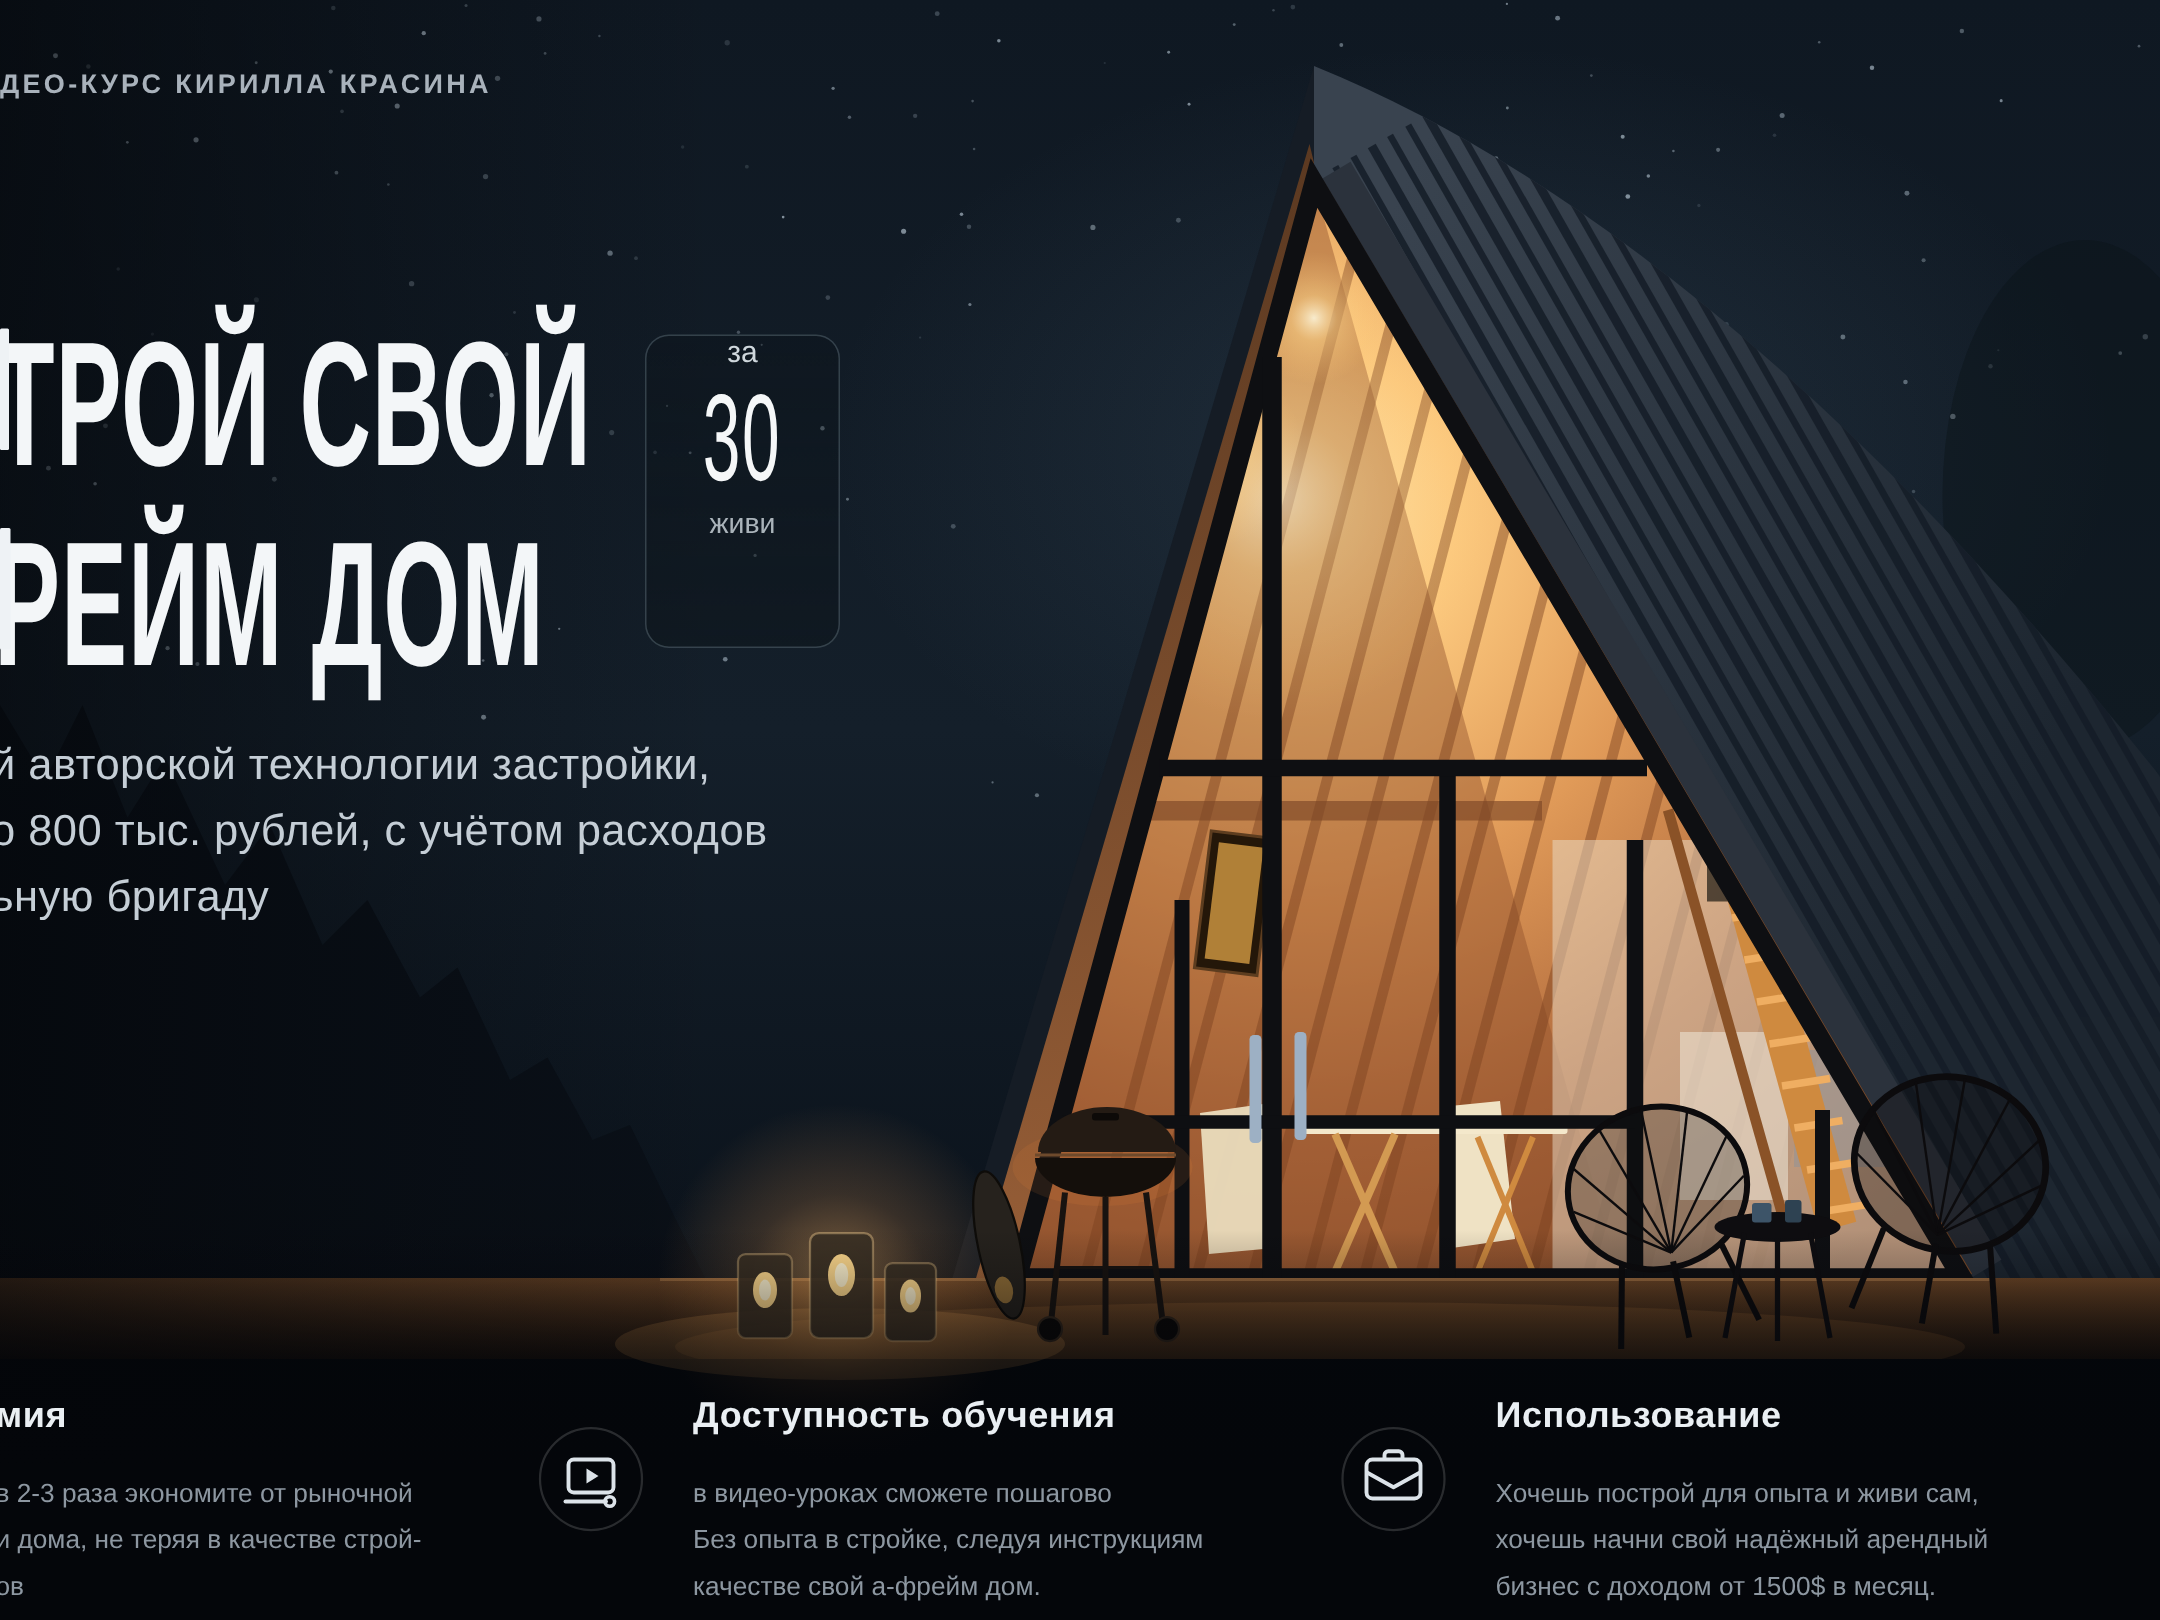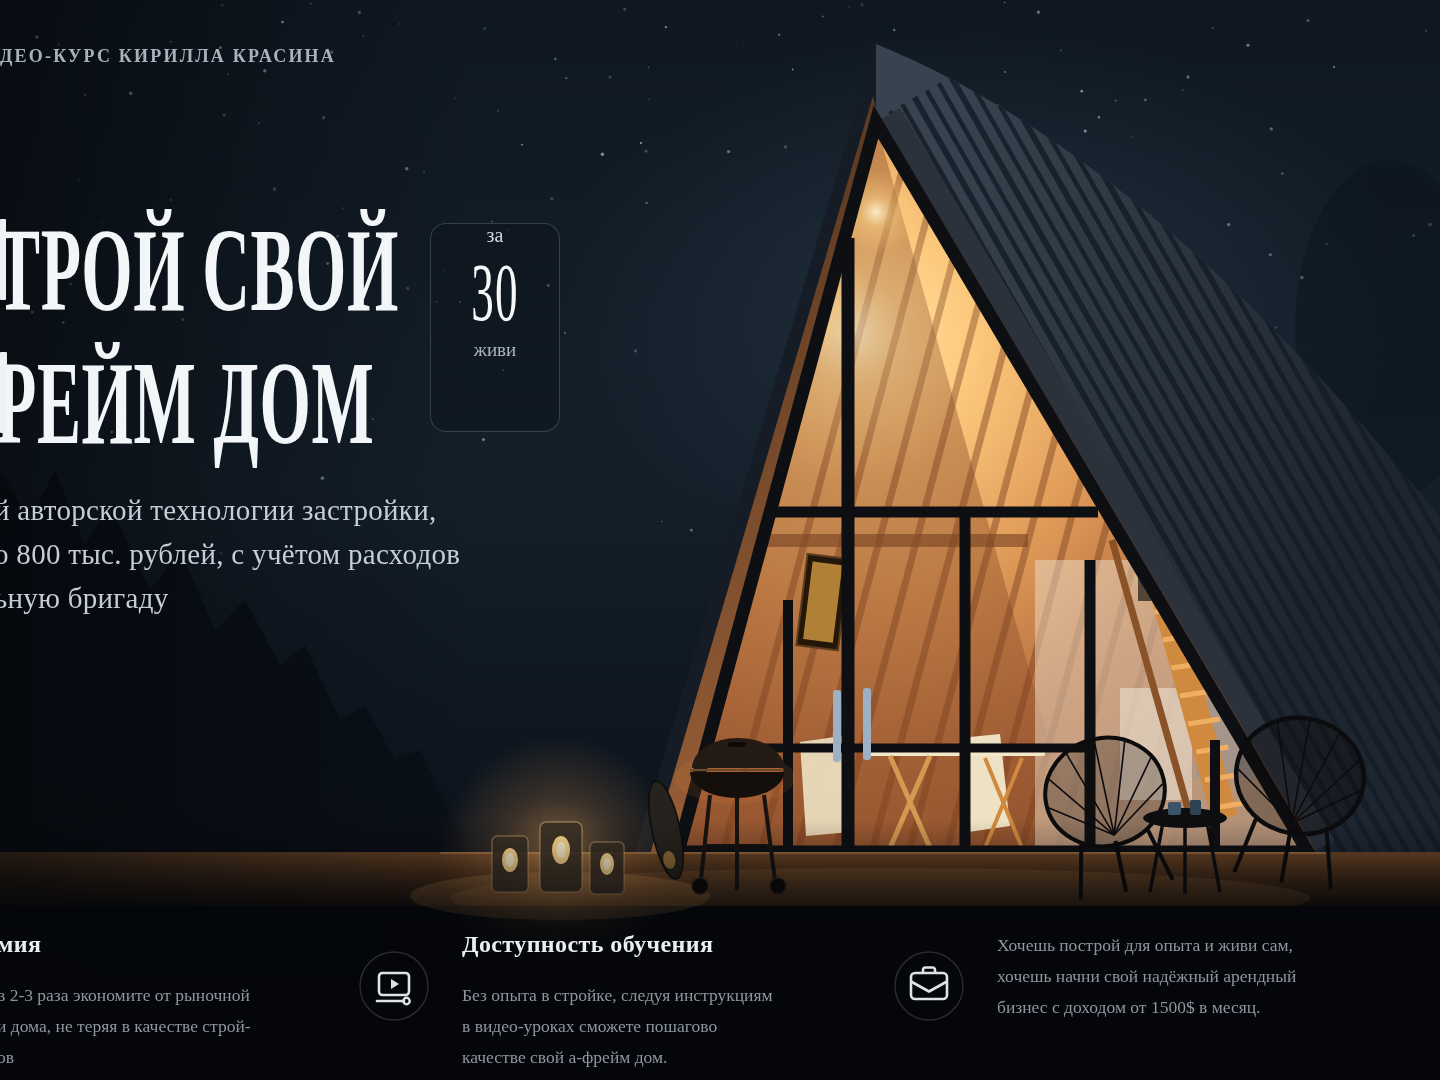--- a/index.html
+++ b/index.html
@@ -1,17 +1,17 @@
 <!DOCTYPE html>
 <html><head>
 <meta charset="utf-8">
 <style>
   html,body{margin:0;padding:0;background:#04070b}
   .stage{position:relative;width:1440px;height:1080px;overflow:hidden;
-         font-family:Liberation Serif, serif;background:#0b141d}
+         font-family:Liberation Sans, sans-serif;background:#0b141d}
   svg.scene{position:absolute;left:0;top:0;display:block}
 
   .top-label{position:absolute;left:0;top:46px;font-size:18px;font-weight:600;
              letter-spacing:2.2px;color:#a9b2bb;white-space:nowrap}
 
   .title{position:absolute;left:-4px;top:204px;margin:0;font-size:118px;line-height:133px;
          font-weight:700;color:#f3f6f8;letter-spacing:1px;white-space:nowrap;
          transform:scaleX(.56);transform-origin:0 0;text-transform:uppercase}
   .title span{display:block}
   .sliver{position:absolute;background:#eef2f5;border-radius:1px}
@@ -482,30 +482,31 @@
 
   <svg class="ficon i2" viewBox="0 0 72 72">
     <circle cx="36" cy="36" r="34" fill="none" stroke="rgba(255,255,255,0.15)" stroke-width="1.5"></circle>
     <rect x="21" y="23" width="30" height="22" rx="3.5" fill="none" stroke="#dce3e9" stroke-width="2.6"></rect>
     <path d="M33,29 L41,34 L33,39 Z" fill="#dce3e9"></path>
     <line x1="19" y1="51" x2="46" y2="51" stroke="#dce3e9" stroke-width="2.6" stroke-linecap="round"></line>
     <circle cx="48.5" cy="51" r="3.2" fill="none" stroke="#dce3e9" stroke-width="2.4"></circle>
   </svg>
   <div class="feature f2">
     <h3>Доступность обучения</h3>
+    <div class="fl">в видео-уроках сможете пошагово</div>
     <div class="fl">Без опыта в стройке, следуя инструкциям</div>
-    <div class="fl">в видео-уроках сможете пошагово</div>
     <div class="fl">качестве свой а-фрейм дом.</div>
   </div>
 
   <svg class="ficon i3" viewBox="0 0 72 72">
     <circle cx="36" cy="36" r="34" fill="none" stroke="rgba(255,255,255,0.15)" stroke-width="1.5"></circle>
     <path d="M30,23 v-3 a2.5,2.5 0 0 1 2.5,-2.5 h7 a2.5,2.5 0 0 1 2.5,2.5 v3" fill="none" stroke="#dce3e9" stroke-width="2.6"></path>
     <rect x="18" y="23" width="36" height="26" rx="4" fill="none" stroke="#dce3e9" stroke-width="2.6"></rect>
     <path d="M18,31.5 L36,41.5 L54,31.5" fill="none" stroke="#dce3e9" stroke-width="2.6" stroke-linejoin="round"></path>
   </svg>
   <div class="feature f3">
+    <h3>Использование</h3>
     <div class="fl">Хочешь построй для опыта и живи сам,</div>
     <div class="fl">хочешь начни свой надёжный арендный</div>
     <div class="fl">бизнес с доходом от 1500$ в месяц.</div>
   </div>
 
 </div>
 
 </body></html>

